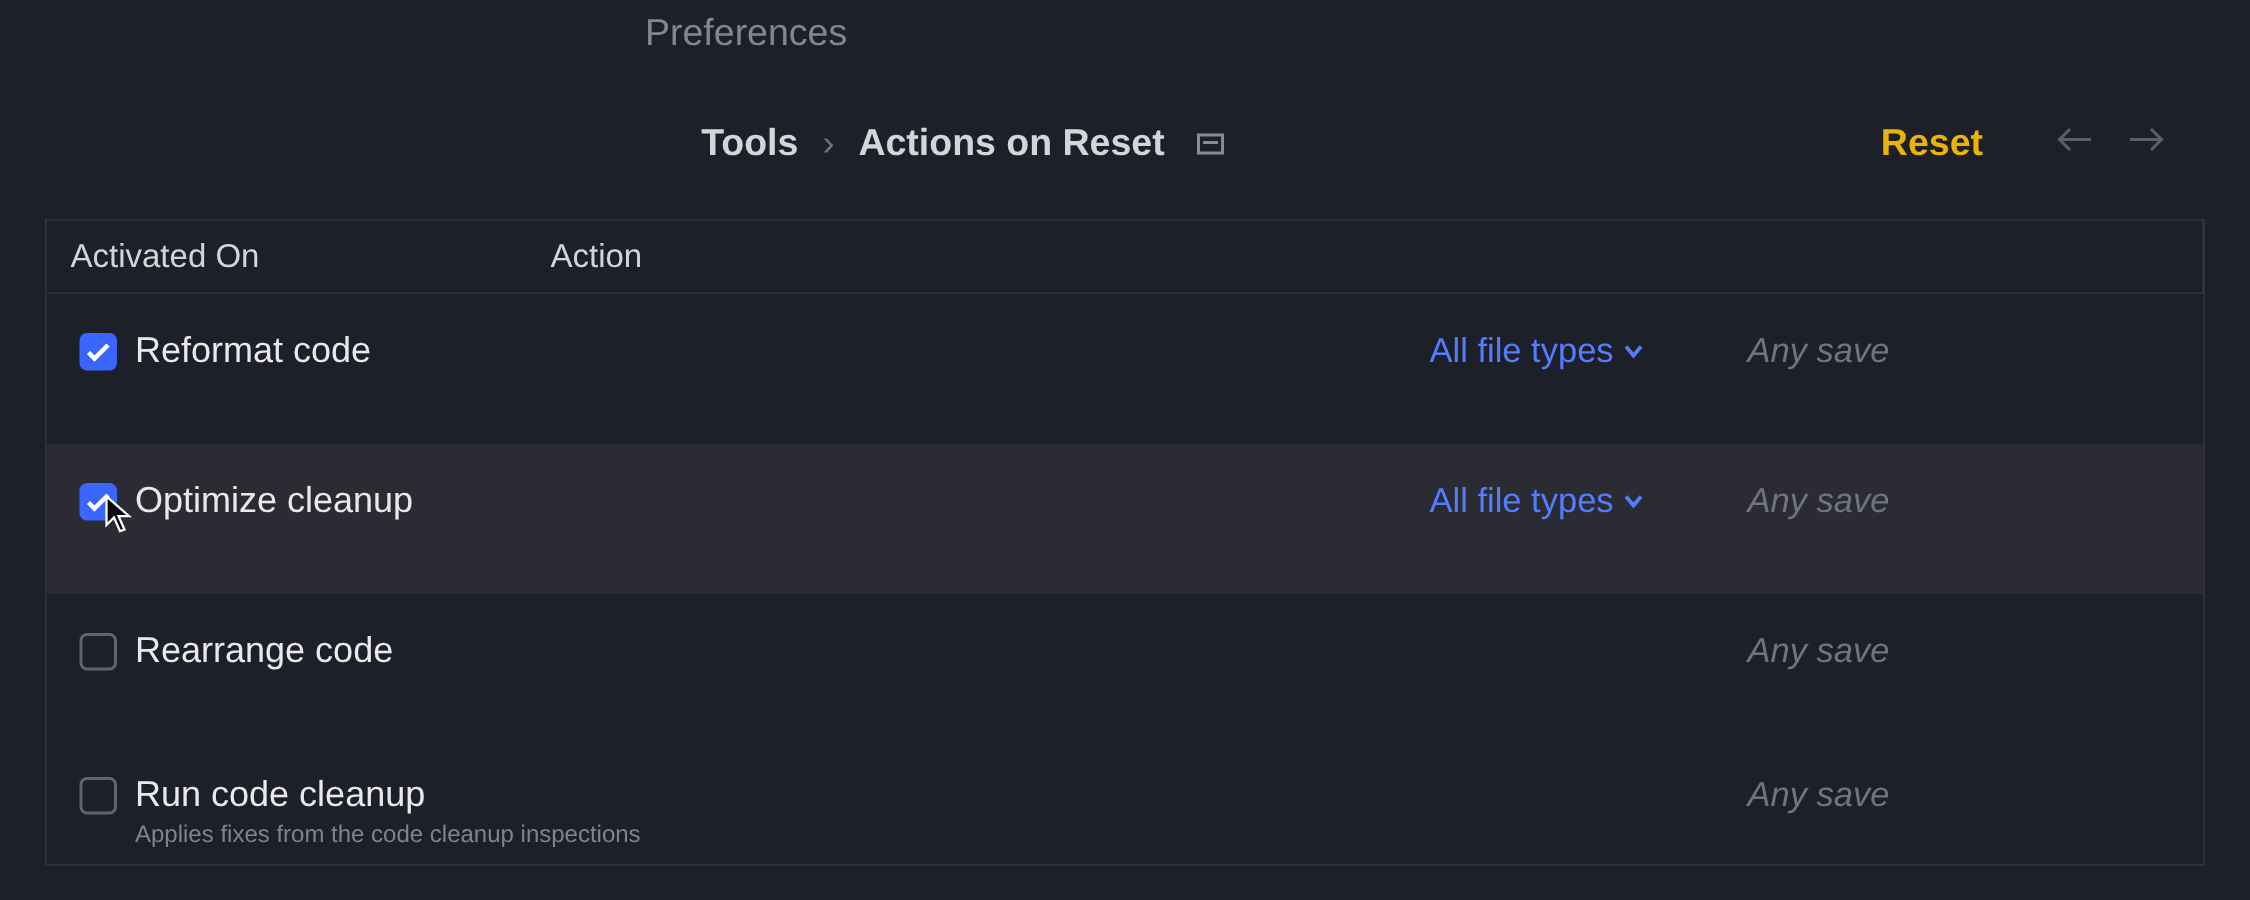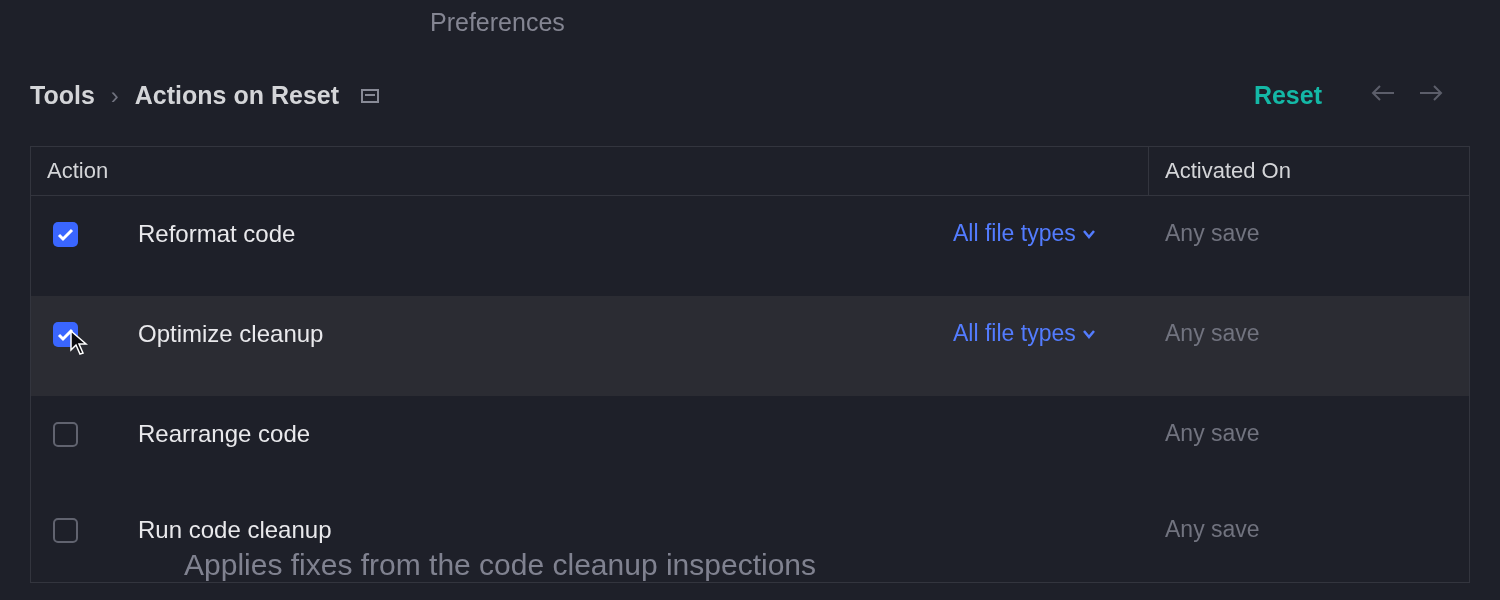--- a/index.html
+++ b/index.html
@@ -25,20 +25,21 @@
     .header {
       display: flex;
       align-items: center;
       padding: 44px 30px 22px 30px;
     }
     .breadcrumb {
       display: flex;
       align-items: center;
       gap: 16px;
       flex: 1;
+      justify-content: center;
     }
     .breadcrumb-item {
       font-size: 25px;
       font-weight: 700;
       color: #d4d5d8;
     }
     .breadcrumb-sep {
       color: #70727e;
       font-size: 24px;
       font-weight: 400;
@@ -53,21 +54,21 @@
     .copy-icon-box::after {
       content: "";
       position: absolute;
       left: 2px;
       right: 2px;
       top: 3px;
       height: 2px;
       background: #888a96;
     }
     .reset-link {
-      color: #14b8a6;
+      color: #eab308;
       font-weight: 700;
       font-size: 25px;
       cursor: pointer;
     }
     .nav-arrows {
       display: flex;
       gap: 22px;
       margin-left: 48px;
       margin-right: 26px;
     }
@@ -106,32 +107,32 @@
       padding-top: 24px;
     }
     .row-selected {
       background: #2b2c33;
     }
     .col-action {
       flex: 1;
       display: flex;
       align-items: flex-start;
       padding-left: 22px;
-      gap: 48px;
     }
     .col-scope {
       width: 196px;
       display: flex;
       align-items: center;
       justify-content: flex-start;
       padding-right: 16px;
     }
     .col-activated {
       width: 320px;
       padding-left: 16px;
+      font-style: italic;
     }
     .checkbox {
       width: 25px;
       height: 25px;
       border-radius: 5px;
       margin-right: 12px;
       flex-shrink: 0;
       display: flex;
       align-items: center;
       justify-content: center;
@@ -153,24 +154,23 @@
     }
     .action-label {
       font-size: 24px;
       color: #e9e9ec;
     }
     .action-text {
       display: flex;
       flex-direction: column;
     }
     .action-desc {
-      font-size: 30px;
+      font-size: 16px;
       color: #808290;
       margin-top: 4px;
-      margin-left: 46px;
     }
     .scope-link {
       color: #537cff;
       font-size: 23px;
       cursor: pointer;
       display: flex;
       align-items: center;
       gap: 6px;
     }
     .scope-link svg {
@@ -220,22 +220,22 @@
     <span class="arrow-icon">
       <svg viewBox="0 0 26 20">
           <path d="M16 3 L23 10 L16 17 M23 10 L2 10"></path>
         </svg>
     </span>
   </div>
 </div>
 
 <div class="table">
   <div class="thead">
+    <div class="th th-activated">Activated On</div>
     <div class="th th-action">Action</div>
-    <div class="th th-activated">Activated On</div>
   </div>
 
   <div class="row">
     <div class="col-action">
       <div class="checkbox checkbox-checked">
         <svg viewBox="0 0 17 14">
             <path d="M2 7 L6 11 L15 2"></path>
           </svg>
       </div>
       <div class="action-text">

